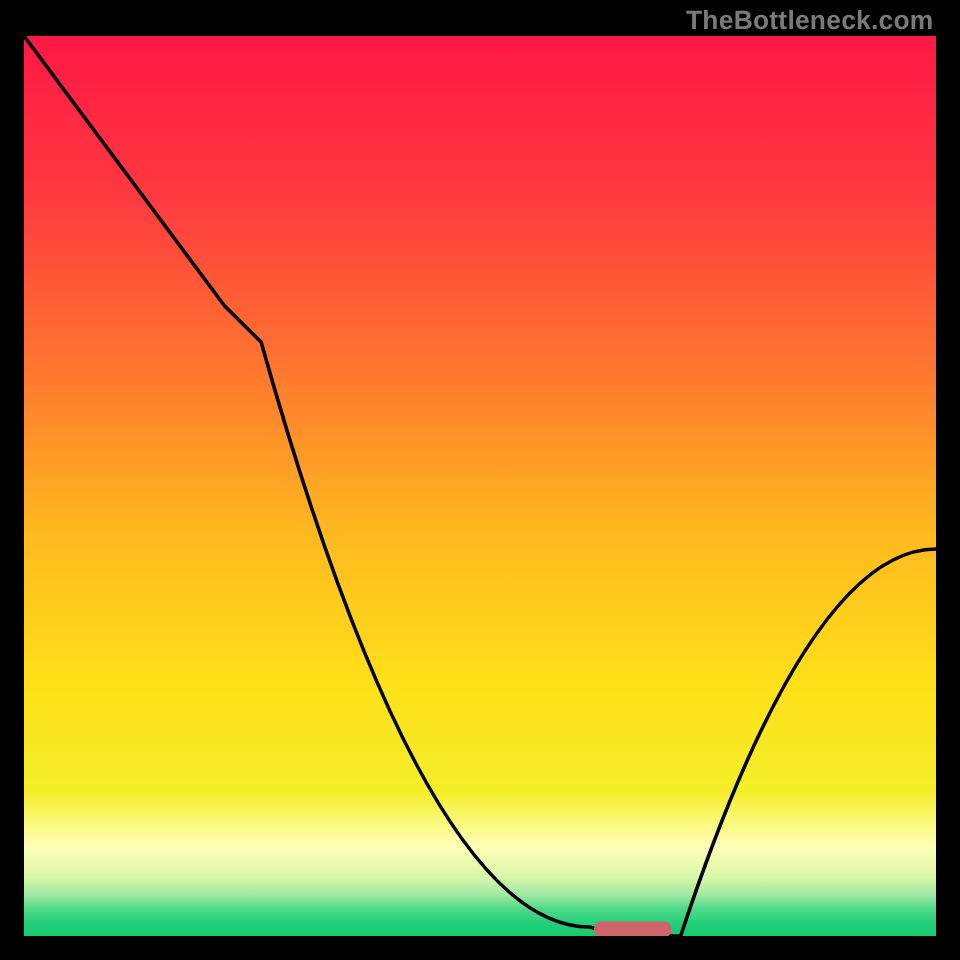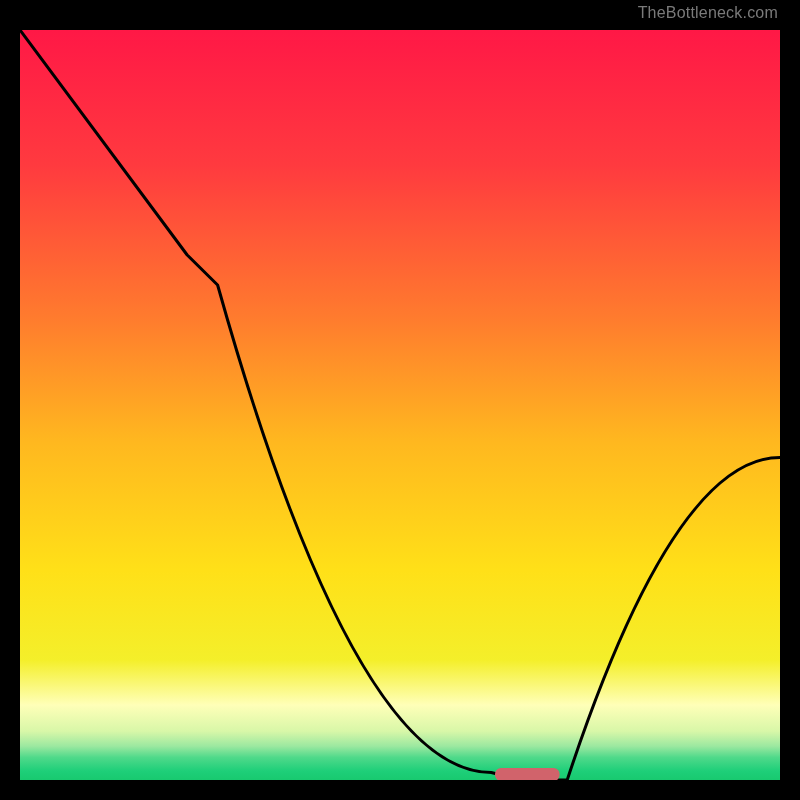--- a/index.html
+++ b/index.html
@@ -9,22 +9,22 @@
     height: 800px;
     background: #000;
     overflow: hidden;
     font-family: Arial, sans-serif;
   }
   .attribution {
     position: absolute;
     top: 4px;
     right: 22px;
     color: #7a7a7a;
-    font-size: 16px;
-    font-weight: 400;
+    font-size: 22px;
+    font-weight: 700;
     letter-spacing: 0.2px;
   }
   .outer {
     position: absolute;
     left: 20px;
     top: 30px;
     width: 760px;
     height: 750px;
     background: #000;
   }

